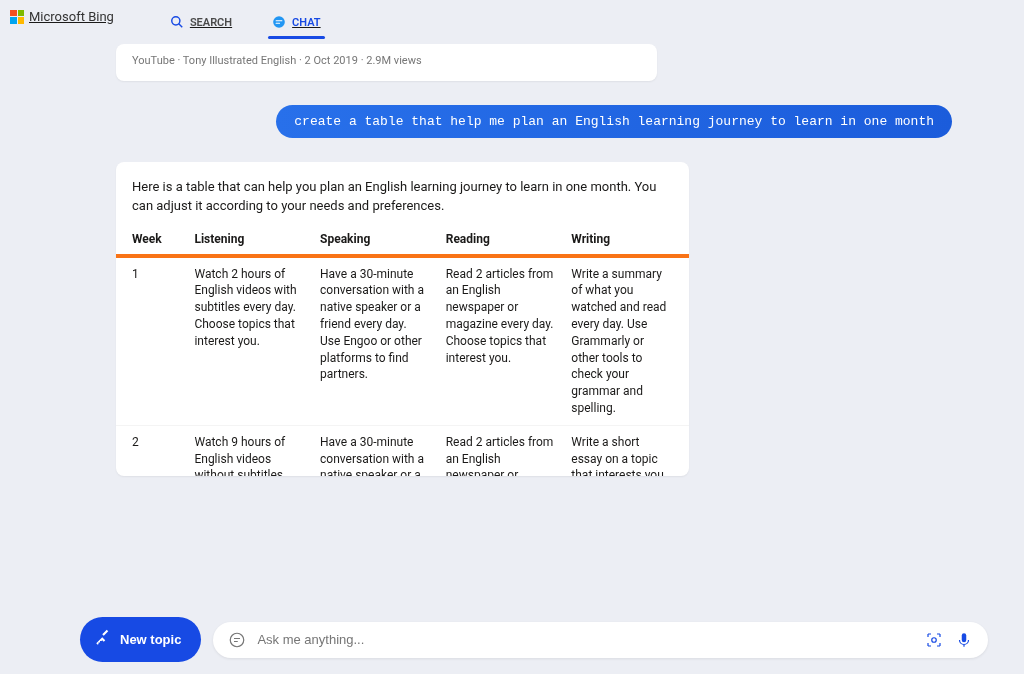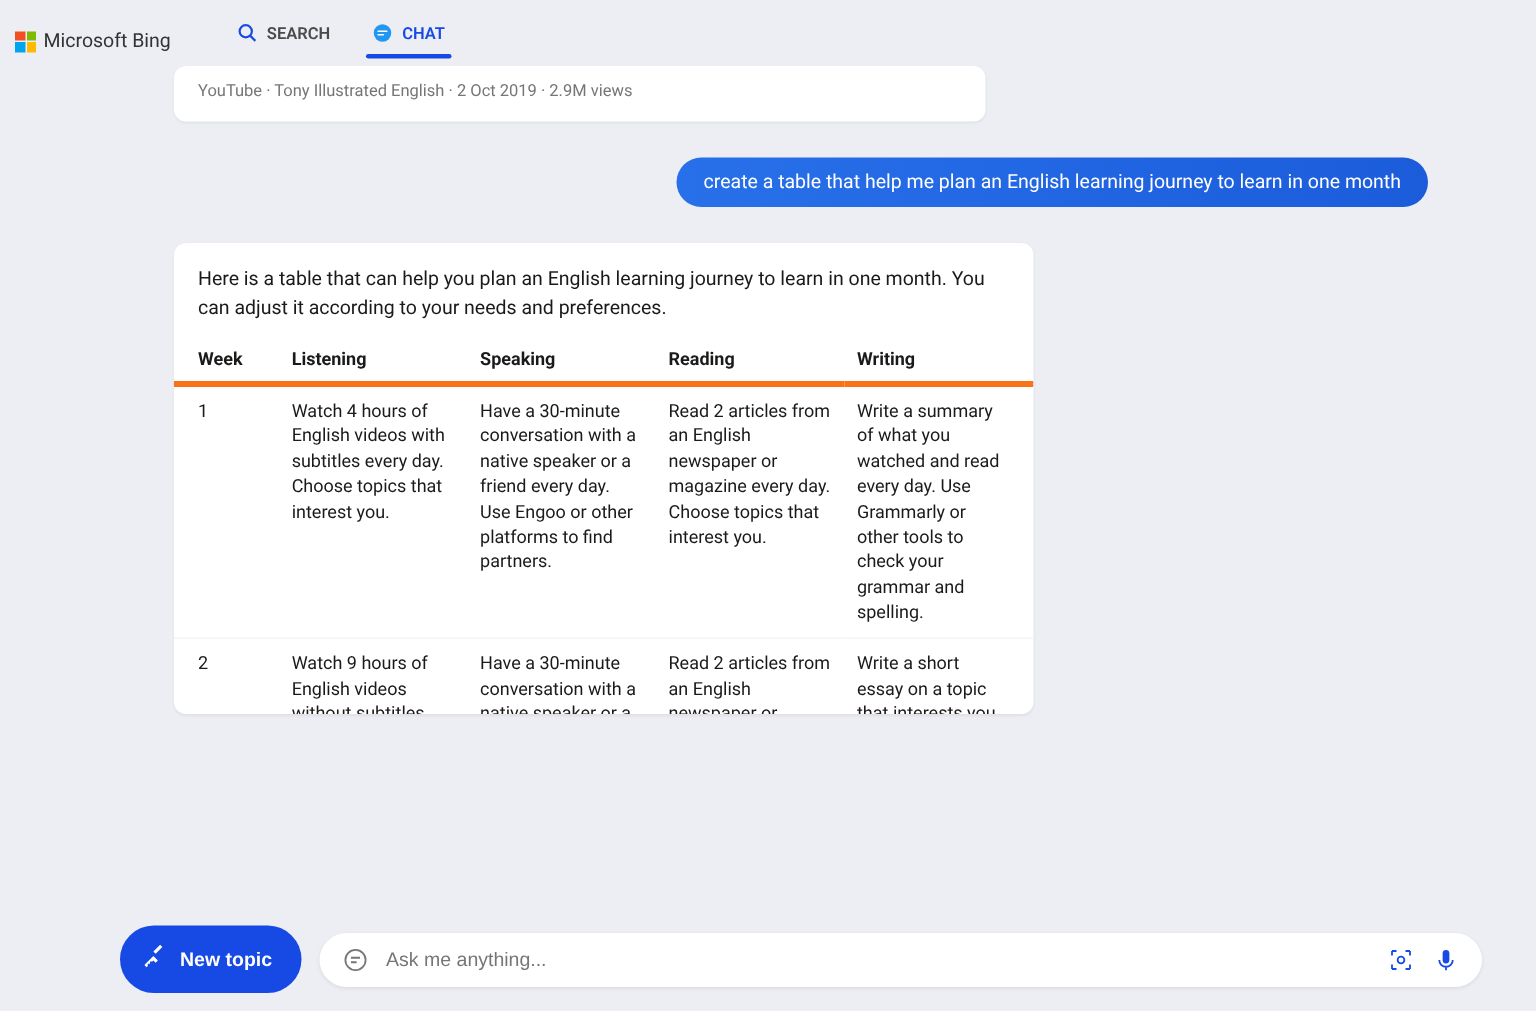--- a/index.html
+++ b/index.html
@@ -7,24 +7,25 @@
       font-family: -apple-system, BlinkMacSystemFont, "Segoe UI", Roboto, sans-serif;
       background: #eceef4;
       color: #1b1a19;
       width: 1024px;
       height: 674px;
       overflow: hidden;
       position: relative;
     }
     .header {
       display: flex;
-      align-items: flex-end;
+      align-items: flex-start;
       padding: 9px 0 9px 10px;
       background: #eceef4;
-      gap: 20px;
+      gap: 32px;
+      text-decoration: underline;
     }
     .logo {
       display: flex;
       align-items: center;
       gap: 5px;
       font-size: 13px;
       color: #333;
       margin-right: 20px;
     }
     .ms-logo {
@@ -88,20 +89,21 @@
       padding: 10px 16px 14px;
       box-shadow: 0 1px 2px rgba(0,0,0,0.06);
       font-size: 11px;
       color: #767676;
     }
     .user-message {
       display: flex;
       justify-content: flex-end;
       margin-top: 24px;
       padding-right: 36px;
+      font-family: Liberation Mono, monospace;
     }
     .user-bubble {
       background: linear-gradient(90deg, #2870ea, #1b5cdb);
       color: #fff;
       padding: 9px 18px;
       border-radius: 22px;
       font-size: 13px;
     }
     .response-card {
       margin: 24px 0 0 80px;
@@ -250,21 +252,21 @@
             <th>Week</th>
             <th>Listening</th>
             <th>Speaking</th>
             <th>Reading</th>
             <th>Writing</th>
           </tr>
         </thead>
         <tbody>
           <tr>
             <td>1</td>
-            <td>Watch 4 hours of English videos with subtitles every day. Choose topics that interest you.</td>
+            <td>Watch 2 hours of English videos with subtitles every day. Choose topics that interest you.</td>
             <td>Have a 30-minute conversation with a native speaker or a friend every day. Use Engoo or other platforms to find partners.</td>
             <td>Read 2 articles from an English newspaper or magazine every day. Choose topics that interest you.</td>
             <td>Write a summary of what you watched and read every day. Use Grammarly or other tools to check your grammar and spelling.</td>
           </tr>
           <tr>
             <td>2</td>
             <td>Watch 9 hours of English videos without subtitles every day. Choose topics that are slightly challenging for you.</td>
             <td>Have a 30-minute conversation with a native speaker or a friend every day. Try to use new words and expressions that you learned.</td>
             <td>Read 2 articles from an English newspaper or magazine every day. Choose topics that are slightly challenging for you.</td>
             <td>Write a short essay on a topic that interests you every day. Use Grammarly or other tools to check your grammar and spelling.</td>

